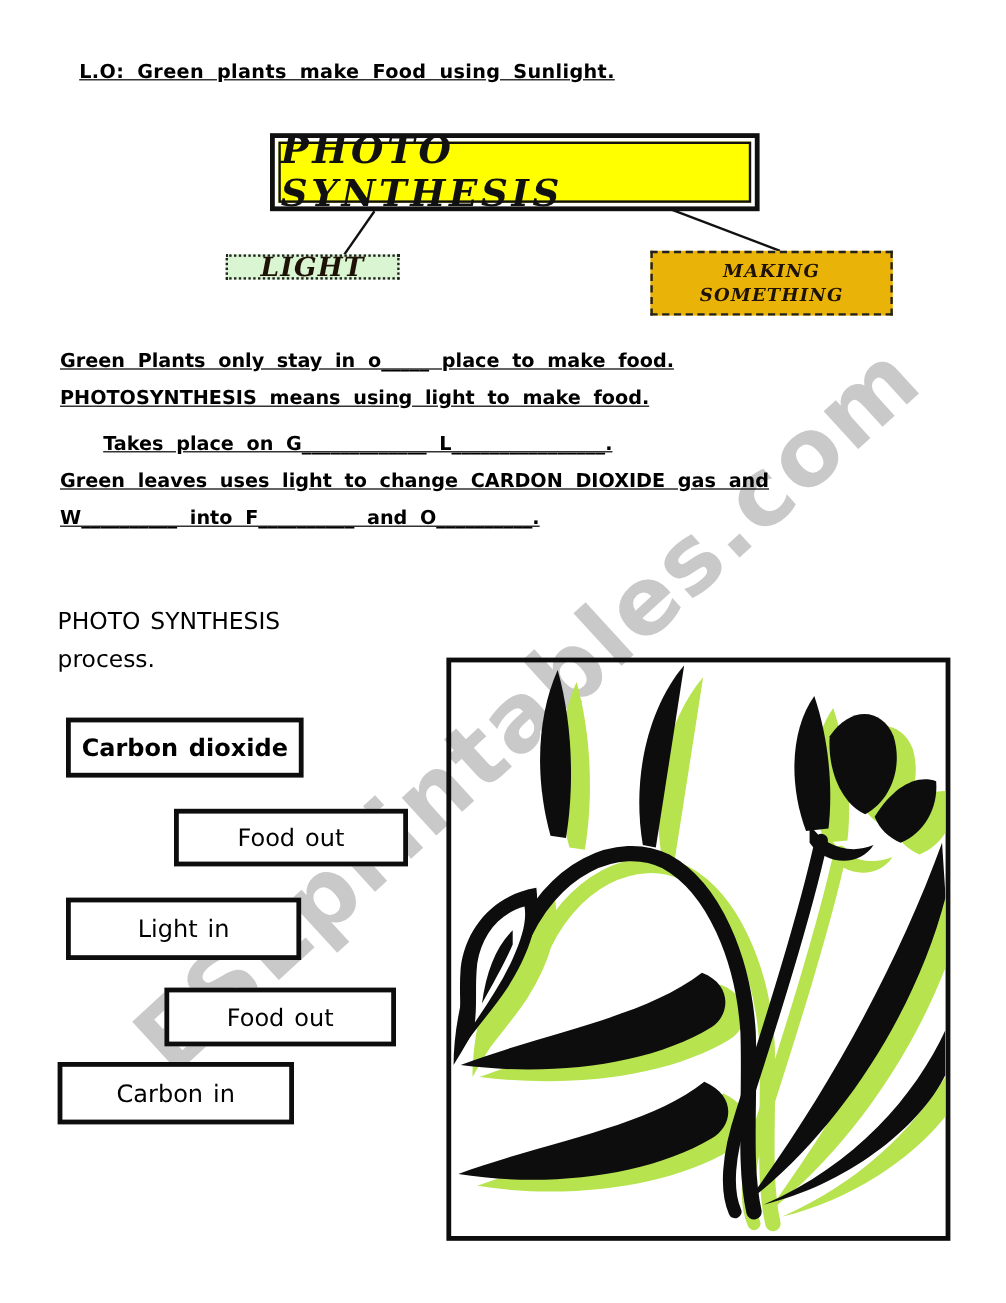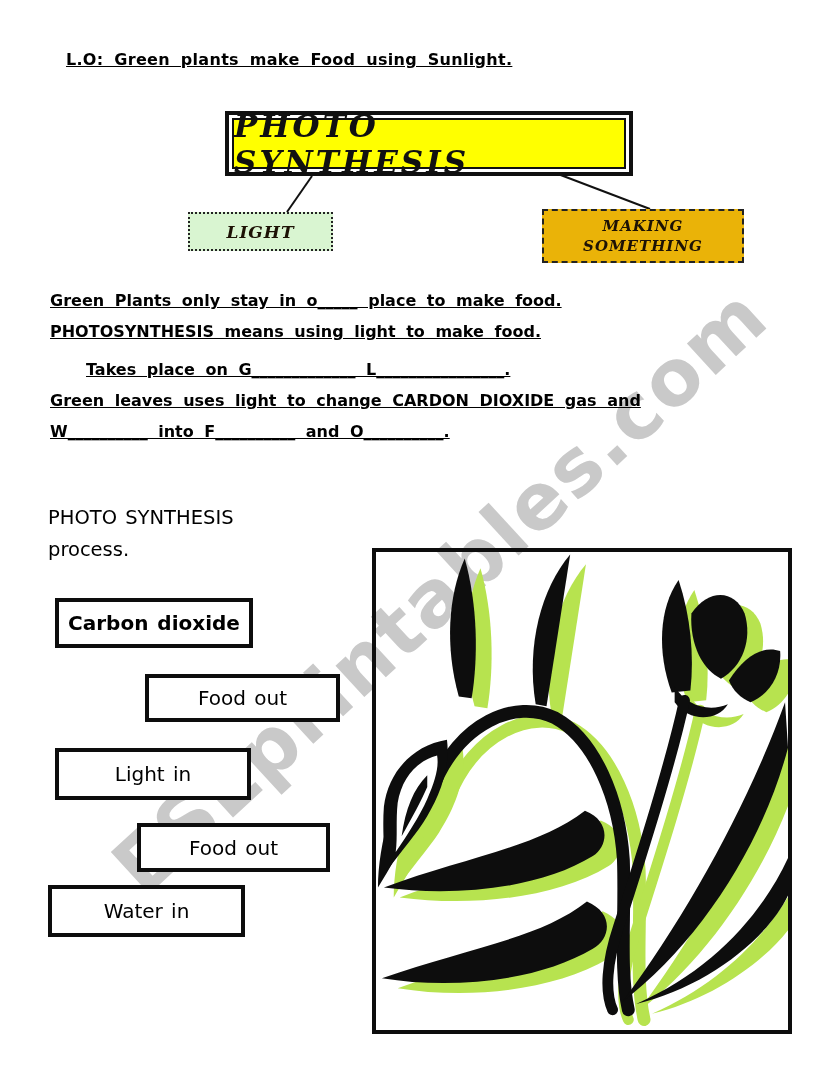--- a/index.html
+++ b/index.html
@@ -30,21 +30,21 @@
   .banner-text{
     font-family:"DejaVu Serif","Liberation Serif",serif;font-style:italic;
     font-weight:bold;font-size:31px;letter-spacing:3px;color:#111;
   }
   .connectors{left:180px;top:172px;width:520px;height:44px;}
   .bubble{
     box-sizing:border-box;display:flex;flex-direction:column;align-items:center;
     justify-content:center;font-family:"DejaVu Serif","Liberation Serif",serif;
     font-style:italic;font-weight:bold;color:#1d1205;text-align:center;
   }
-  .bubble-light{left:188px;top:212px;width:145px;height:39px;background:#d9f5d1;border:2px dotted #222;font-size:17px;letter-spacing:1px;}
+  .bubble-light{left:188px;top:212px;width:145px;height:21px;background:#d9f5d1;border:2px dotted #222;font-size:22px;letter-spacing:1px;}
   .bubble-making{left:542px;top:209px;width:202px;height:54px;background:#eab308;border:2px dashed #222;font-size:15px;line-height:20px;letter-spacing:1px;}
   .para{left:50px;top:285px;width:716px;font-size:16px;font-weight:bold;line-height:31px;word-spacing:5px;white-space:nowrap;text-decoration:underline;}
   .para .gap34{margin-top:7px;margin-left:36px;}
   .sec2{left:48px;top:502px;width:750px;font-size:19.5px;line-height:32px;word-spacing:2px;}
   .cutlabel{
     box-sizing:border-box;border:4px solid #0d0d0d;background:#ffffff;
     display:flex;align-items:center;justify-content:center;font-size:20px;word-spacing:2px;
   }
   .l1{left:55px; top:598px;width:198px;height:50px;font-weight:bold;}
   .l2{left:145px;top:674px;width:195px;height:48px;}
@@ -106,21 +106,21 @@
   <div class="z cutlabel l2">
     <span>Food out</span>
   </div>
   <div class="z cutlabel l3">
     <span>Light in</span>
   </div>
   <div class="z cutlabel l4">
     <span>Food out</span>
   </div>
   <div class="z cutlabel l5">
-    <span>Water in</span>
+    <span>Carbon in</span>
   </div>
 
   <div class="z plantbox">
     <svg viewBox="0 0 418 484" aria-hidden="true">
 
       <g fill="#b7e34f" stroke="none" transform="translate(16,10)">
         <path d="M84,146 C70,96 73,44 90,6 C103,52 104,106 97,148 Z"></path>
         <path d="M162,154 C152,94 168,36 197,2 C188,60 179,118 173,156 Z"></path>
         <path d="M57,240 C84,172 142,148 182,168 C222,190 247,250 251,312 C253,370 247,424 256,464" fill="none" stroke="#b7e34f" stroke-width="13" stroke-linecap="round"></path>
         <path d="M72,190 C36,196 12,224 8,258 C6,284 10,306 6,330 C20,310 36,292 48,274 C62,252 76,222 72,190 Z"></path>

